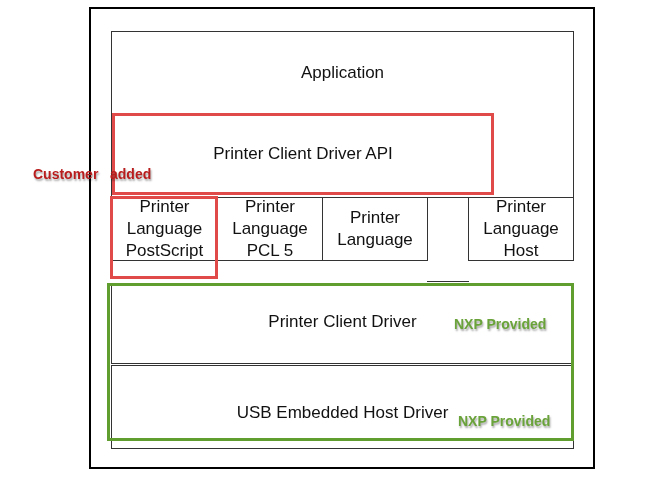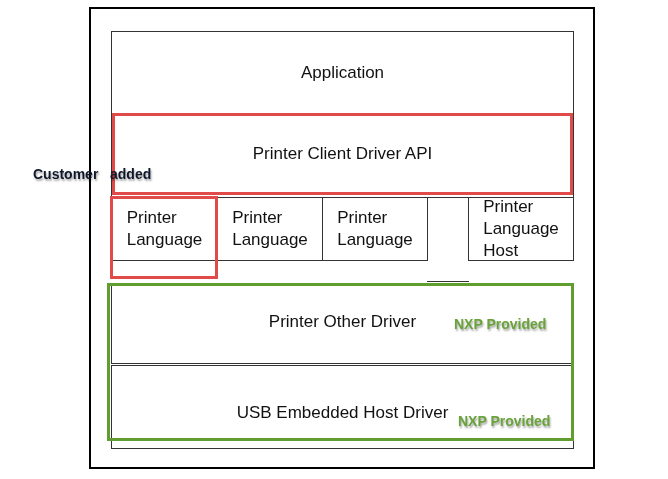--- a/index.html
+++ b/index.html
@@ -1,35 +1,35 @@
 <!DOCTYPE html>
 <html><head>
 <meta charset="utf-8">
 <style>
   html, body { margin:0; padding:0; background:#ffffff; }
   body { width:668px; height:479px; position:relative; overflow:hidden;
          font-family:"Liberation Sans", sans-serif; color:#111; }
   .abs { position:absolute; box-sizing:border-box; }
   .outer { left:89px; top:7px; width:506px; height:462px; border:2px solid #000; background:#fff; }
-  .box { border:1px solid #333; background:#fff; display:flex; align-items:center; justify-content:center; font-size:17px; line-height:22px; }
+  .box { border:1px solid #333; background:#fff; display:flex; align-items:center; justify-content:center; text-align:center; font-size:17px; line-height:22px; }
   .app { left:111px; top:31px; width:463px; height:83px; }
   .api-bg { left:111px; top:112px; width:463px; height:86px; border:1px solid #333; border-top:none; background:#fff; }
-  .api { left:112px; top:113px; width:461px; height:82px; border:3px solid #e04b4a; background:transparent; display:flex; align-items:center; justify-content:center; font-size:17px; }
+  .api { left:112px; top:113px; width:382px; height:82px; border:3px solid #e04b4a; background:transparent; display:flex; align-items:center; justify-content:center; font-size:17px; }
   .lang { top:197px; height:64px; }
   .lang1 { left:111px; width:107px; }
   .lang2 { left:217px; width:106px; }
   .lang3 { left:322px; width:106px; }
   .lang4 { left:468px; width:106px; }
   .gapcell { left:427px; top:197px; width:42px; height:85px; border-bottom:1px solid #333; }
   .ps-hl { left:110px; top:196px; width:108px; height:83px; border:3px solid #e04b4a; }
   .pcd { left:111px; top:285px; width:463px; height:79px; align-items:center; }
   .usb { left:111px; top:365px; width:463px; height:84px; }
   .green { left:107px; top:283px; width:467px; height:158px; border:3px solid #5f9e2f; }
   .note { font-weight:bold; font-size:14px; text-shadow:1px 2px 2px rgba(0,0,0,0.35); white-space:nowrap; }
-  .cust { left:33px; top:166px; color:#0f172a; }
+  .cust { left:33px; top:166px; color:#b91c1c; }
   .nxp1 { left:454px; top:316px; color:#6aa33a; }
   .nxp2 { left:458px; top:413px; color:#6aa33a; }
   .t { display:block; }
 </style>
 </head>
 <body>
 
 <div class="abs outer"></div>
 
 <div class="abs box app">
@@ -38,46 +38,48 @@
 
 <div class="abs api-bg"></div>
 <div class="abs api">
   <span>Printer Client Driver API</span>
 </div>
 
 <div class="abs box lang lang1">
   <div>
     <span class="t">Printer</span>
     <span class="t">Language</span>
+    <span class="t">PostScript</span>
   </div>
 </div>
 <div class="abs box lang lang2">
   <div>
     <span class="t">Printer</span>
     <span class="t">Language</span>
+    <span class="t">PCL 5</span>
   </div>
 </div>
 <div class="abs box lang lang3">
   <div>
     <span class="t">Printer</span>
     <span class="t">Language</span>
   </div>
 </div>
 <div class="abs gapcell"></div>
 <div class="abs box lang lang4">
   <div>
     <span class="t">Printer</span>
     <span class="t">Language</span>
     <span class="t">Host</span>
   </div>
 </div>
 <div class="abs ps-hl"></div>
 
 <div class="abs box pcd">
-  <span style="margin-top:-6px">Printer Other Driver</span>
+  <span style="margin-top:-6px">Printer Client Driver</span>
 </div>
 <div class="abs box usb">
   <span style="margin-top:12px">USB Embedded Host Driver</span>
 </div>
 <div class="abs green"></div>
 
 <div class="abs note cust" style="white-space:pre">Customer   added</div>
 <div class="abs note nxp1">NXP Provided</div>
 <div class="abs note nxp2">NXP Provided</div>
 

